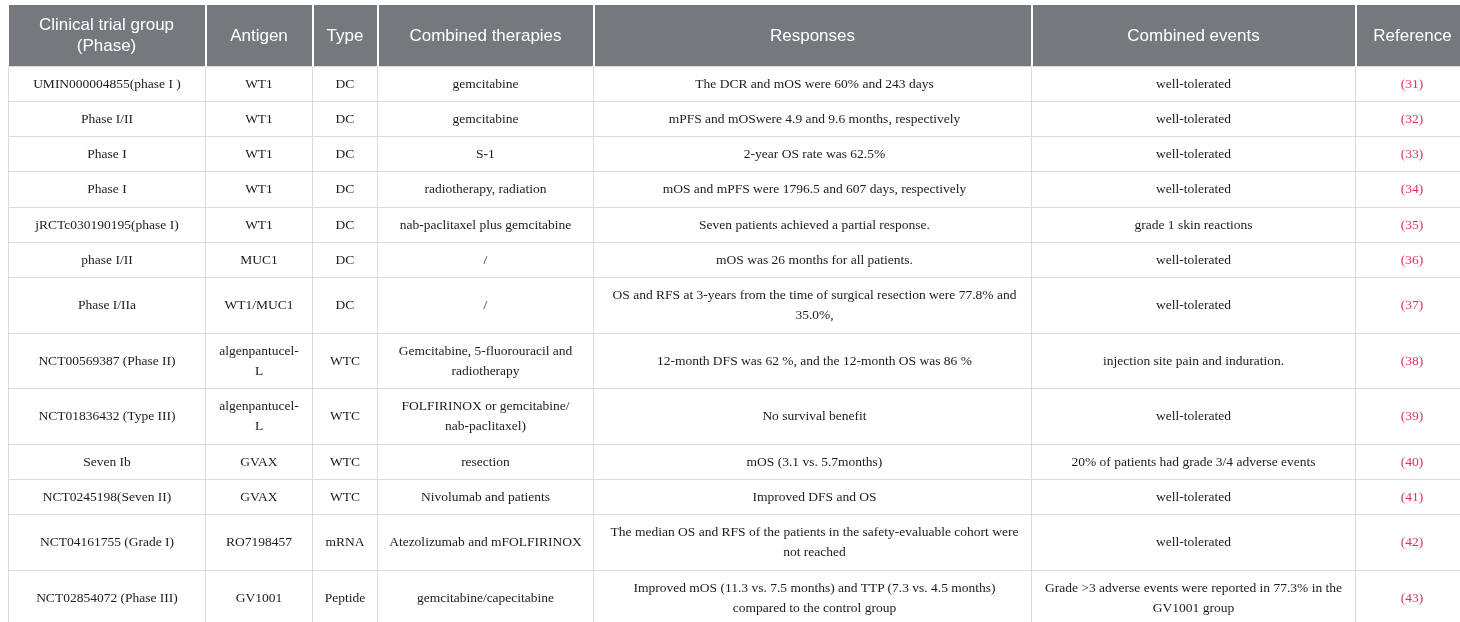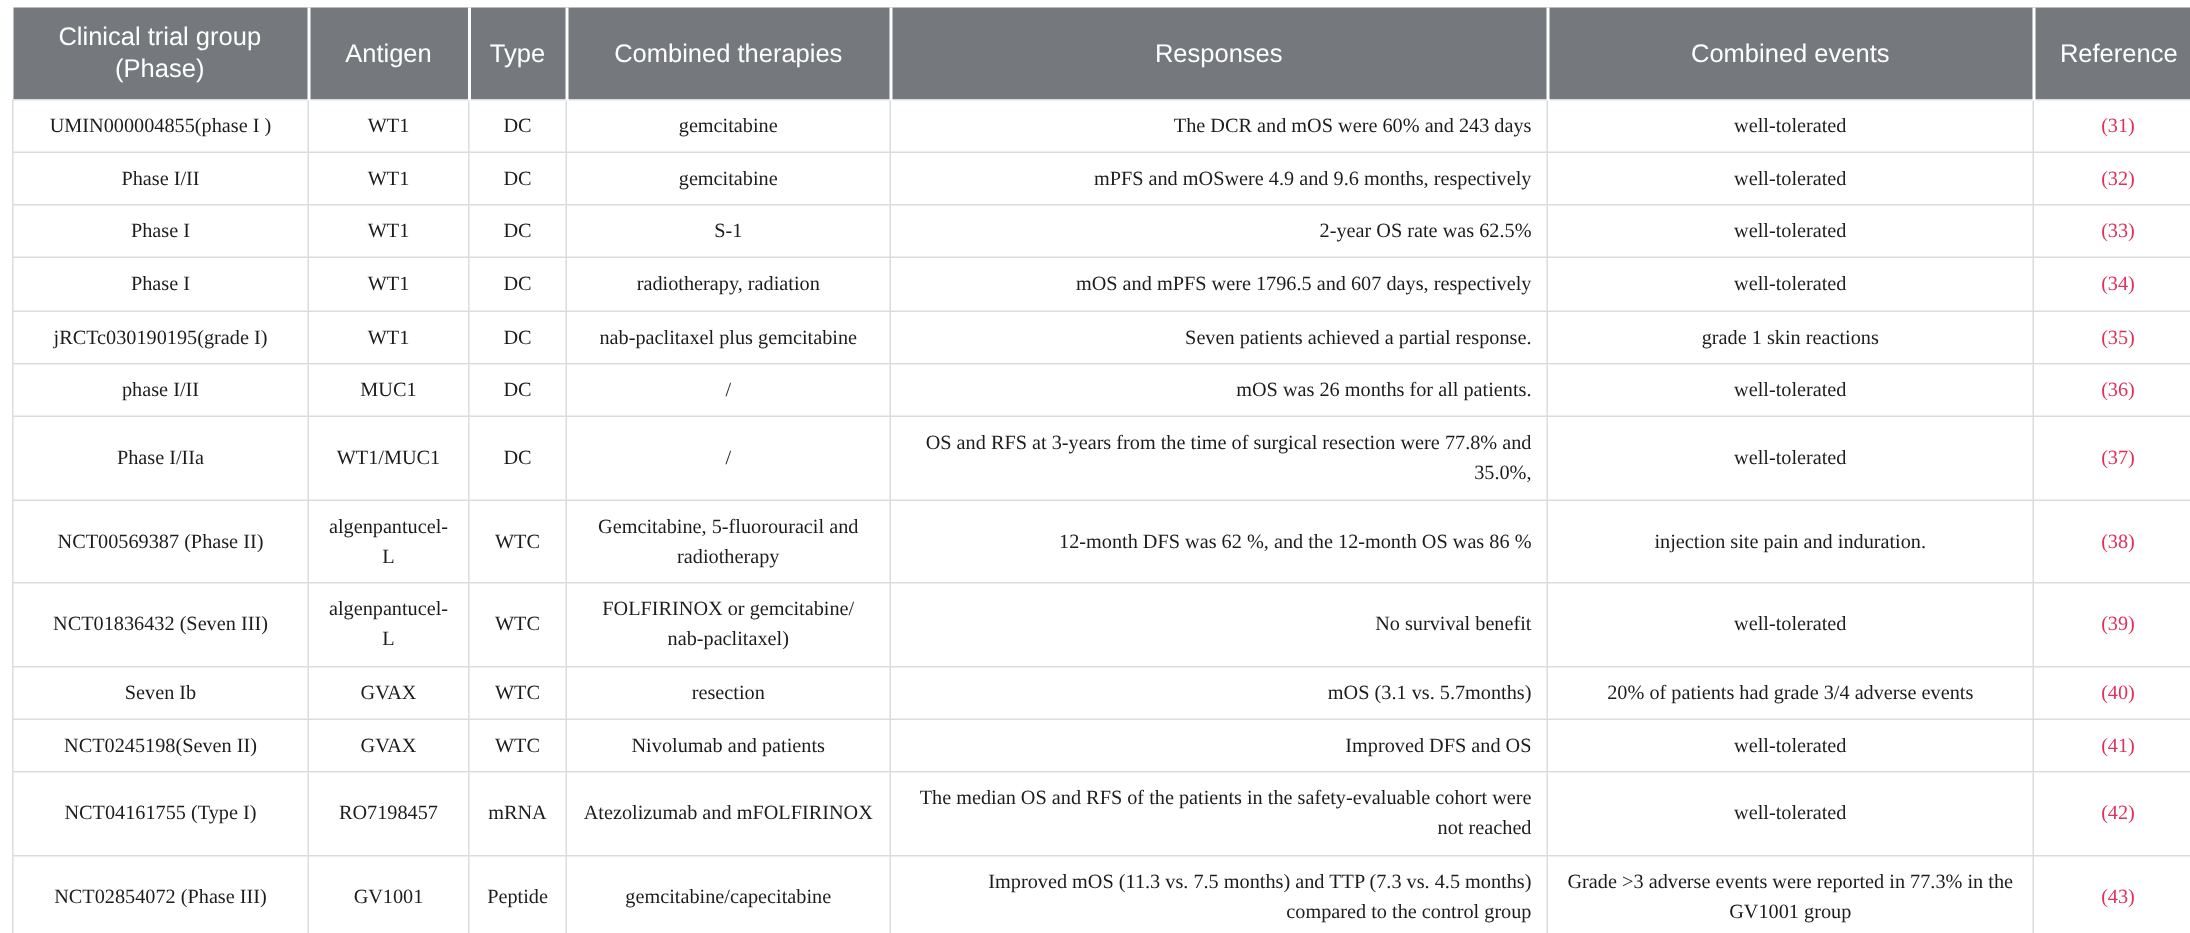--- a/index.html
+++ b/index.html
@@ -34,21 +34,21 @@
     line-height: 1.5;
     color: #1c1c1c;
     border: 1px solid #dadcde;
     padding: 7px 10px;
     text-align: center;
     vertical-align: middle;
     background: #ffffff;
     overflow-wrap: break-word;
   }
   tbody tr:last-child td { border-bottom: 1px solid #c3c7ca; }
-  td.col-4 { text-align: right; padding-left: 14px; }
+  td.col-4 { text-align: center; padding-left: 14px; }
   td.col-6 { color: #e0315b; }
 </style>
 </head>
 <body>
 
 <div class="table-wrap">
   <table>
     <colgroup>
       <col style="width:197px">
       <col style="width:107px">
@@ -100,21 +100,21 @@
         <tr>
           <td class="col-0">Phase I</td>
           <td class="col-1">WT1</td>
           <td class="col-2">DC</td>
           <td class="col-3">radiotherapy, radiation</td>
           <td class="col-4">mOS and mPFS were 1796.5 and 607 days, respectively</td>
           <td class="col-5">well-tolerated</td>
           <td class="col-6">(34)</td>
         </tr>
         <tr>
-          <td class="col-0">jRCTc030190195(grade I)</td>
+          <td class="col-0">jRCTc030190195(phase I)</td>
           <td class="col-1">WT1</td>
           <td class="col-2">DC</td>
           <td class="col-3">nab-paclitaxel plus gemcitabine</td>
           <td class="col-4">Seven patients achieved a partial response.</td>
           <td class="col-5">grade 1 skin reactions</td>
           <td class="col-6">(35)</td>
         </tr>
         <tr>
           <td class="col-0">phase I/II</td>
           <td class="col-1">MUC1</td>
@@ -136,21 +136,21 @@
         <tr>
           <td class="col-0">NCT00569387 (Phase II)</td>
           <td class="col-1">algenpantucel-L</td>
           <td class="col-2">WTC</td>
           <td class="col-3">Gemcitabine, 5-fluorouracil and radiotherapy</td>
           <td class="col-4">12-month DFS was 62 %, and the 12-month OS was 86 %</td>
           <td class="col-5">injection site pain and induration.</td>
           <td class="col-6">(38)</td>
         </tr>
         <tr>
-          <td class="col-0">NCT01836432 (Seven III)</td>
+          <td class="col-0">NCT01836432 (Type III)</td>
           <td class="col-1">algenpantucel-L</td>
           <td class="col-2">WTC</td>
           <td class="col-3">FOLFIRINOX or gemcitabine/ nab-paclitaxel)</td>
           <td class="col-4">No survival benefit</td>
           <td class="col-5">well-tolerated</td>
           <td class="col-6">(39)</td>
         </tr>
         <tr>
           <td class="col-0">Seven Ib</td>
           <td class="col-1">GVAX</td>
@@ -163,21 +163,21 @@
         <tr>
           <td class="col-0">NCT0245198(Seven II)</td>
           <td class="col-1">GVAX</td>
           <td class="col-2">WTC</td>
           <td class="col-3">Nivolumab and patients</td>
           <td class="col-4">Improved DFS and OS</td>
           <td class="col-5">well-tolerated</td>
           <td class="col-6">(41)</td>
         </tr>
         <tr>
-          <td class="col-0">NCT04161755 (Type I)</td>
+          <td class="col-0">NCT04161755 (Grade I)</td>
           <td class="col-1">RO7198457</td>
           <td class="col-2">mRNA</td>
           <td class="col-3">Atezolizumab and mFOLFIRINOX</td>
           <td class="col-4">The median OS and RFS of the patients in the safety-evaluable cohort were not reached</td>
           <td class="col-5">well-tolerated</td>
           <td class="col-6">(42)</td>
         </tr>
         <tr>
           <td class="col-0">NCT02854072 (Phase III)</td>
           <td class="col-1">GV1001</td>

